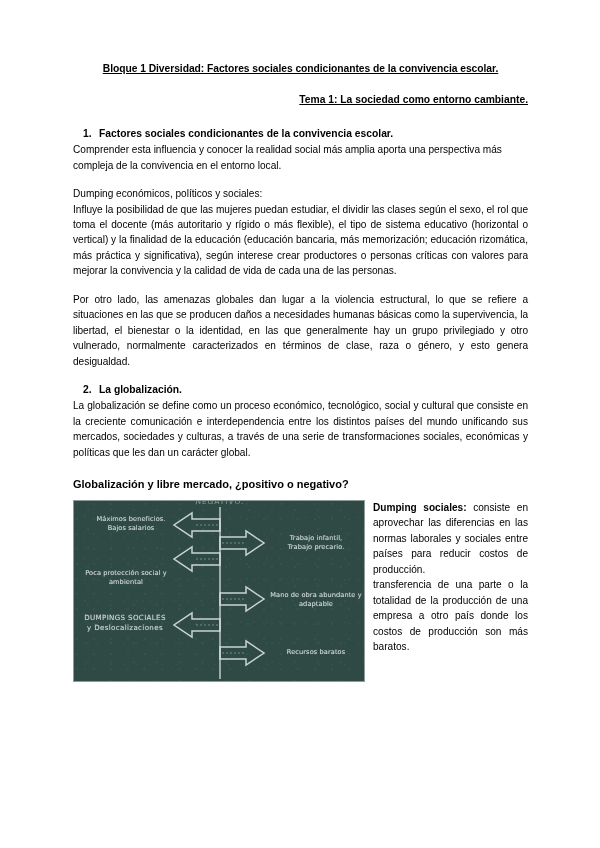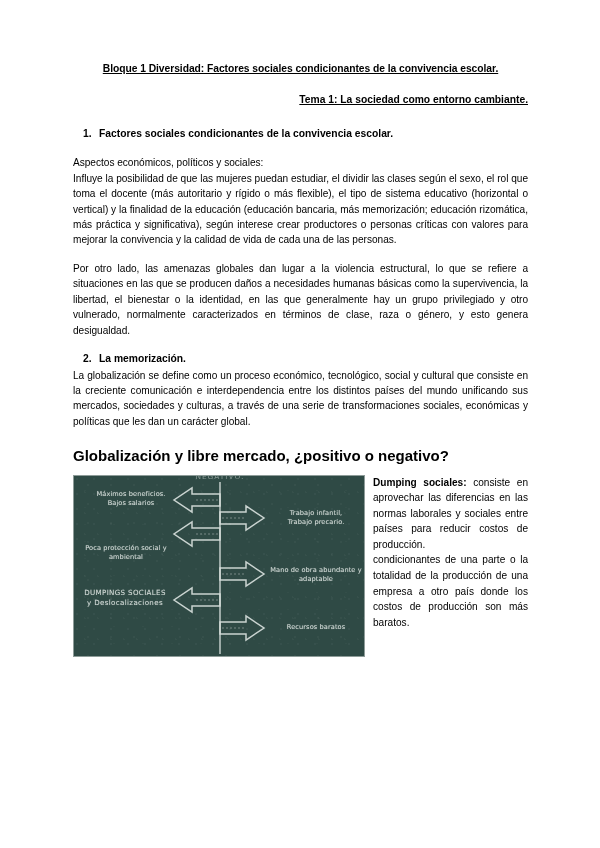--- a/index.html
+++ b/index.html
@@ -55,21 +55,21 @@
     padding-left: 26px;
     position: relative;
     line-height: 1.5;
   }
   .num-heading .num {
     position: absolute;
     left: 10px;
     top: 0;
   }
   .sec-heading {
-    font-size: 15px;
+    font-size: 11px;
     font-weight: bold;
     margin: 0 0 7px 0;
     line-height: 1.5;
   }
 
   
   p.body {
     font-size: 10.1px;
     line-height: 1.53;
     text-align: justify;
@@ -165,37 +165,38 @@
 
     <div class="doc-title">Bloque 1 Diversidad: Factores sociales condicionantes de la convivencia escolar.</div>
 
     <div class="doc-subtitle">Tema 1: La sociedad como entorno cambiante.</div>
 
     <div class="num-heading">
       <span class="num">1.</span>
       <span>Factores sociales condicionantes de la convivencia escolar.</span>
     </div>
 
+    <p class="body plain">Comprender esta influencia y conocer la realidad social más amplia aporta una perspectiva más compleja de la convivencia en el entorno local.</p>
 
     <div class="gap-md"></div>
 
-    <p class="body plain">Aspectos económicos, políticos y sociales:</p>
+    <p class="body plain">Dumping económicos, políticos y sociales:</p>
 
     <p class="body">Influye la posibilidad de que las mujeres puedan estudiar, el dividir las clases según el sexo, el rol que toma el docente (más autoritario y rígido o más flexible), el tipo de sistema educativo (horizontal o vertical) y la finalidad de la educación (educación bancaria, más memorización; educación rizomática, más práctica y significativa), según interese crear productores o personas críticas con valores para mejorar la convivencia y la calidad de vida de cada una de las personas.</p>
 
     <div class="gap-md"></div>
 
 
     <p class="body">Por otro lado, las amenazas globales dan lugar a la violencia estructural, lo que se refiere a situaciones en las que se producen daños a necesidades humanas básicas como la supervivencia, la libertad, el bienestar o la identidad, en las que generalmente hay un grupo privilegiado y otro vulnerado, normalmente caracterizados en términos de clase, raza o género, y esto genera desigualdad.</p>
 
     <div class="gap-md"></div>
 
     <div class="num-heading">
       <span class="num">2.</span>
-      <span>La memorización.</span>
+      <span>La globalización.</span>
     </div>
 
     <p class="body">La globalización se define como un proceso económico, tecnológico, social y cultural que consiste en la creciente comunicación e interdependencia entre los distintos países del mundo unificando sus mercados, sociedades y culturas, a través de una serie de transformaciones sociales, económicas y políticas que les dan un carácter global.</p>
 
     <div class="gap-lg"></div>
 
     <div class="sec-heading">Globalización y libre mercado, ¿positivo o negativo?</div>
 
     <div class="figure-row">
 
@@ -260,19 +261,19 @@
         <div class="cb-label" style="left:198px; top:147px; width:88px;">
           <span>Recursos baratos</span>
         </div>
 
       </div>
 
       <div class="side-col">
         <p>
           <b>Dumping sociales:</b><span> consiste en aprovechar las diferencias en las normas laborales y sociales entre países para reducir costos de producción.</span>
         </p>
-        <p>condicionantes de una parte o la totalidad de la producción de una empresa a otro país donde los costos de producción son más baratos.</p>
+        <p>transferencia de una parte o la totalidad de la producción de una empresa a otro país donde los costos de producción son más baratos.</p>
       </div>
 
     </div>
 
   </div>
 </div>
 
 </body></html>

